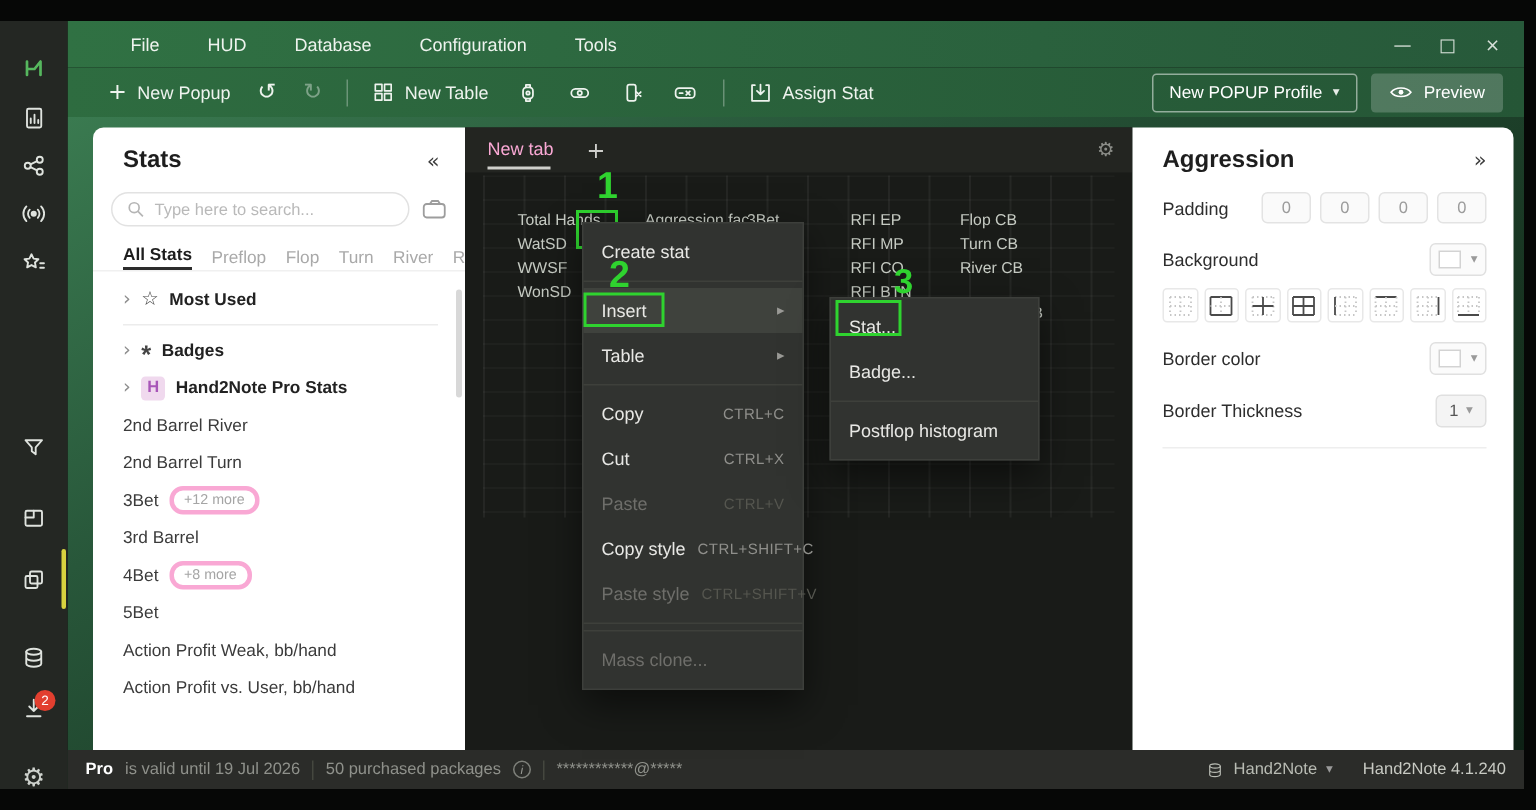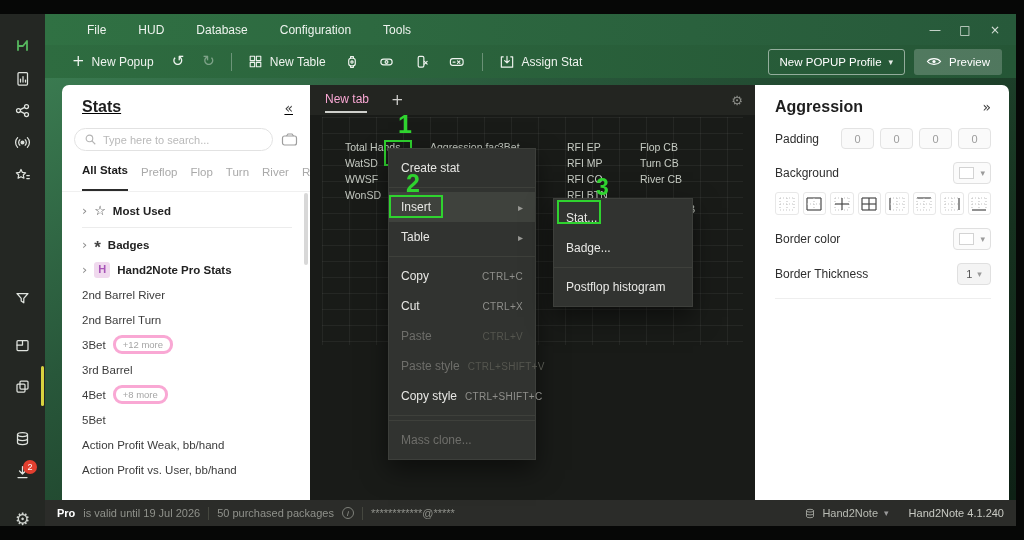--- a/index.html
+++ b/index.html
@@ -40,30 +40,30 @@
     gap:7px; padding:0 12px; font-size:11.5px; color:#fff; }
   .btn-solid svg { stroke:#fff; fill:none; stroke-width:1.2; }
 
   
   .main-bg { position:absolute; left:45px; top:78px; width:971px; height:448px;
     background:linear-gradient(150deg,#3a7a50 0%,#28573a 30%,#16311f 70%,#0d1f14 100%); z-index:1; }
 
   
   .stats-panel { position:absolute; left:62px; top:85px; width:248px; height:415px; background:#fff;
     border-radius:7px 0 0 0; z-index:2; overflow:hidden; }
-  .sp-head { display:flex; align-items:flex-end; padding:13px 17px 8px 20px;text-decoration:underline; }
+  .sp-head { display:flex; align-items:flex-end; padding:13px 17px 8px 20px; }
   .sp-title { font-size:16px; font-weight:600; color:#1e1e1e; }
   .sp-collapse { margin-left:auto; color:#3c3c3c; font-size:14px; }
   .sp-search-row { display:flex; align-items:center; padding:4px 10px 4px 12px; gap:7px; }
   .sp-search { flex:1; height:23px; border:1px solid #e2e2e2; border-radius:12px; display:flex; align-items:center; padding:0 9px; gap:6px; background:#fff; }
   .sp-search input { border:none; outline:none; flex:1; font-size:11px; color:#444; background:transparent; font-family:"Liberation Sans",sans-serif; }
   .sp-search input::placeholder { color:#b9b9b9; }
   .sp-pack { width:20px; height:16px; display:flex; align-items:center; justify-content:center; }
   .sp-tabs { display:flex; align-items:flex-end; gap:13px; padding:9px 14px 0 20px; border-bottom:1px solid #f0f0f0; }
-  .tab { font-size:11.5px; color:#a9a9a9; padding-bottom:13px; white-space:nowrap; }
+  .tab { font-size:11.5px; color:#a9a9a9; padding-bottom:2px; white-space:nowrap; }
   .tab.active { color:#1d1d1d; font-weight:700; border-bottom:2px solid #2c2c2c; }
   .sp-list { padding:6px 0 0 0; position:relative; }
   .list-row { display:flex; align-items:center; height:25px; padding:0 18px 0 20px; gap:7px; }
   .list-row .lbl { font-size:11.5px; color:#3b3b3b; white-space:nowrap; }
   .list-row.group .lbl { font-weight:700; color:#222; font-size:11.5px; }
   .chev { color:#8d8d8d; font-size:13px; line-height:1; }
   .gicon { font-size:13px; color:#444; line-height:1; }
   .gicon.ast { font-size:17px; font-weight:700; margin-top:6px; }
   .gicon.hchip { width:16px; height:16px; border-radius:3px; background:#f0d9ee; color:#a855b8; font-size:11px; font-weight:700;
     display:flex; align-items:center; justify-content:center; }
@@ -574,27 +574,27 @@
         <span class="mi-sc">CTRL+C</span>
       </div>
       <div class="mi">
         <span class="mi-label">Cut</span>
         <span class="mi-sc">CTRL+X</span>
       </div>
       <div class="mi dis">
         <span class="mi-label">Paste</span>
         <span class="mi-sc">CTRL+V</span>
       </div>
+      <div class="mi">
+        <span class="mi-label">Copy style</span>
+        <span class="mi-sc">CTRL+SHIFT+C</span>
+      </div>
       <div class="mi dis">
         <span class="mi-label">Paste style</span>
         <span class="mi-sc">CTRL+SHIFT+V</span>
-      </div>
-      <div class="mi">
-        <span class="mi-label">Copy style</span>
-        <span class="mi-sc">CTRL+SHIFT+C</span>
       </div>
       <div class="menu-sep"></div>
       <div class="menu-sep"></div>
       <div class="mi dis">
         <span class="mi-label">Mass clone...</span>
       </div>
     </div>
   <div class="menu submenu" id="sub-menu">
       <div class="mi">
         <span class="mi-label">Stat...</span>

